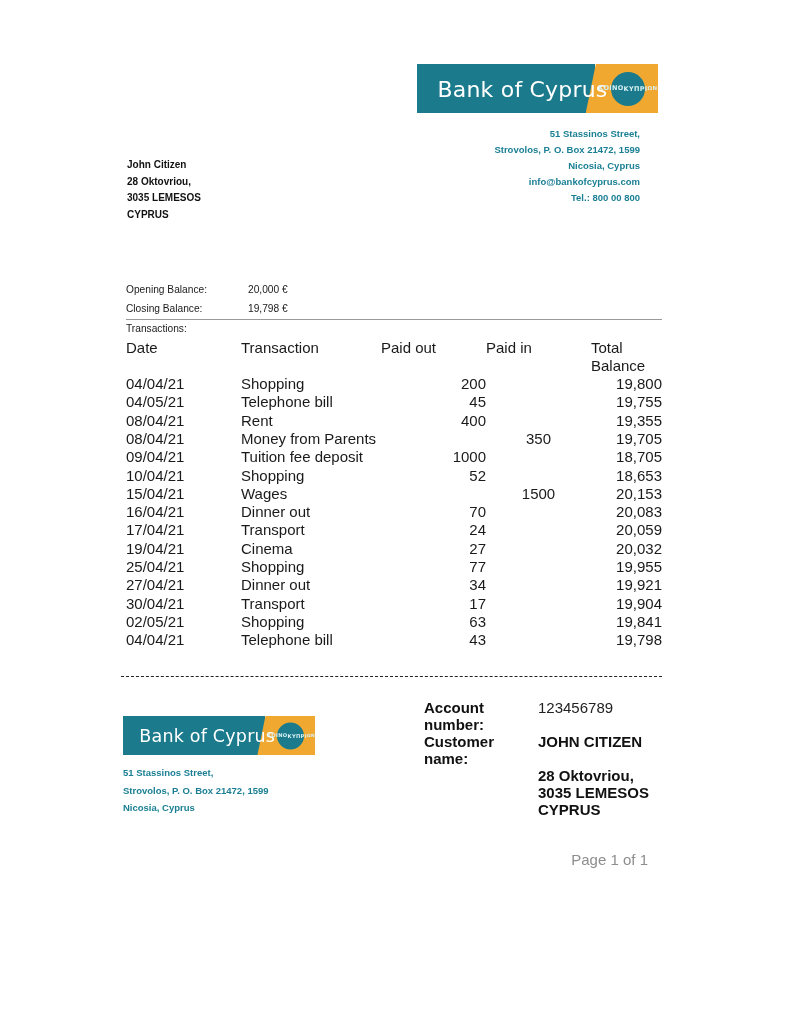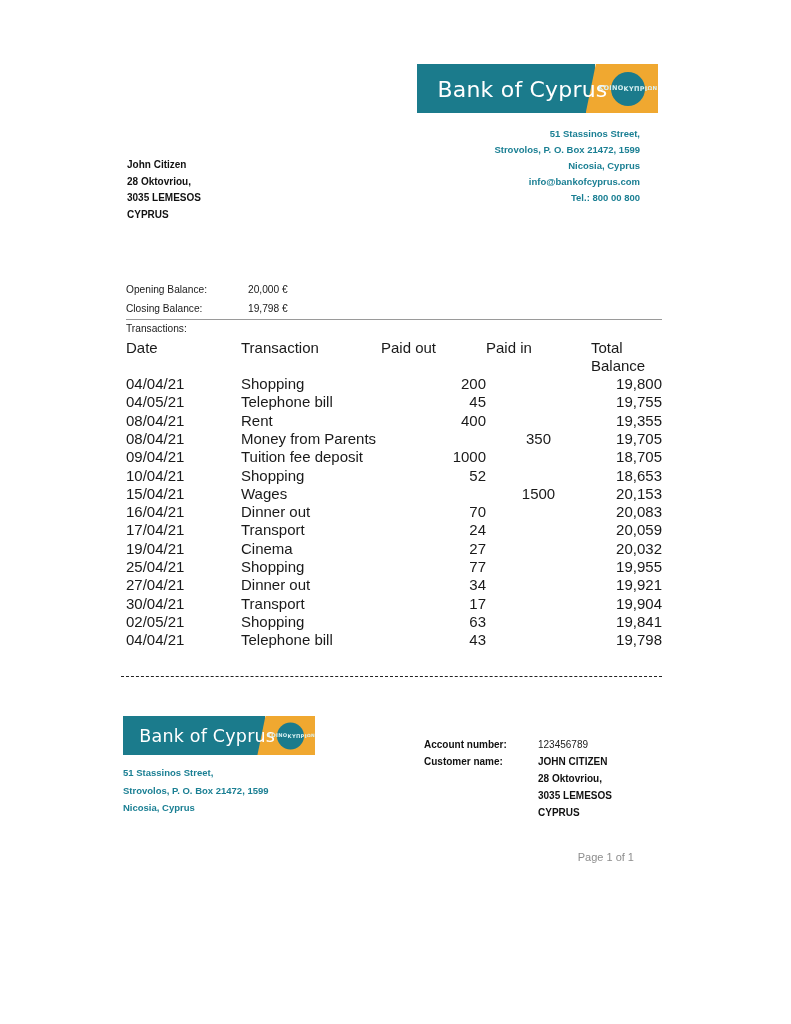--- a/index.html
+++ b/index.html
@@ -159,22 +159,22 @@
     left: 99px;
     top: 676px;
     width: 541px;
     border-top: 1px dashed #222;
   }
 
   
   .stub-account {
     position: absolute;
     left: 402px;
-    top: 736px;
-    font-size: 10px;
+    top: 699px;
+    font-size: 15px;
     line-height: 17px;
   }
   .stub-line { display: flex; }
   .stub-label { width: 114px; font-weight: bold; color: #111; }
   .stub-value { font-weight: bold; color: #111; }
   .stub-value.plain { font-weight: normal; color: #222; }
   .stub-addr {
     margin-left: 114px;
     font-weight: bold;
     color: #111;
@@ -197,24 +197,24 @@
     left: 101px;
     top: 764px;
     color: #1a7f93;
     font-size: 9.5px;
     font-weight: bold;
     line-height: 17.5px;
   }
 
   .page-number {
     position: absolute;
-    right: 157px;
+    right: 143px;
     top: 851px;
     color: #8d8d8d;
-    font-size: 11px;
+    font-size: 15px;
   }
 </style>
 </head>
 <body>
 
 <div class="page">
 
   <div class="header-logo-wrap">
     <div class="logo">
       <div class="logo-teal"></div>

